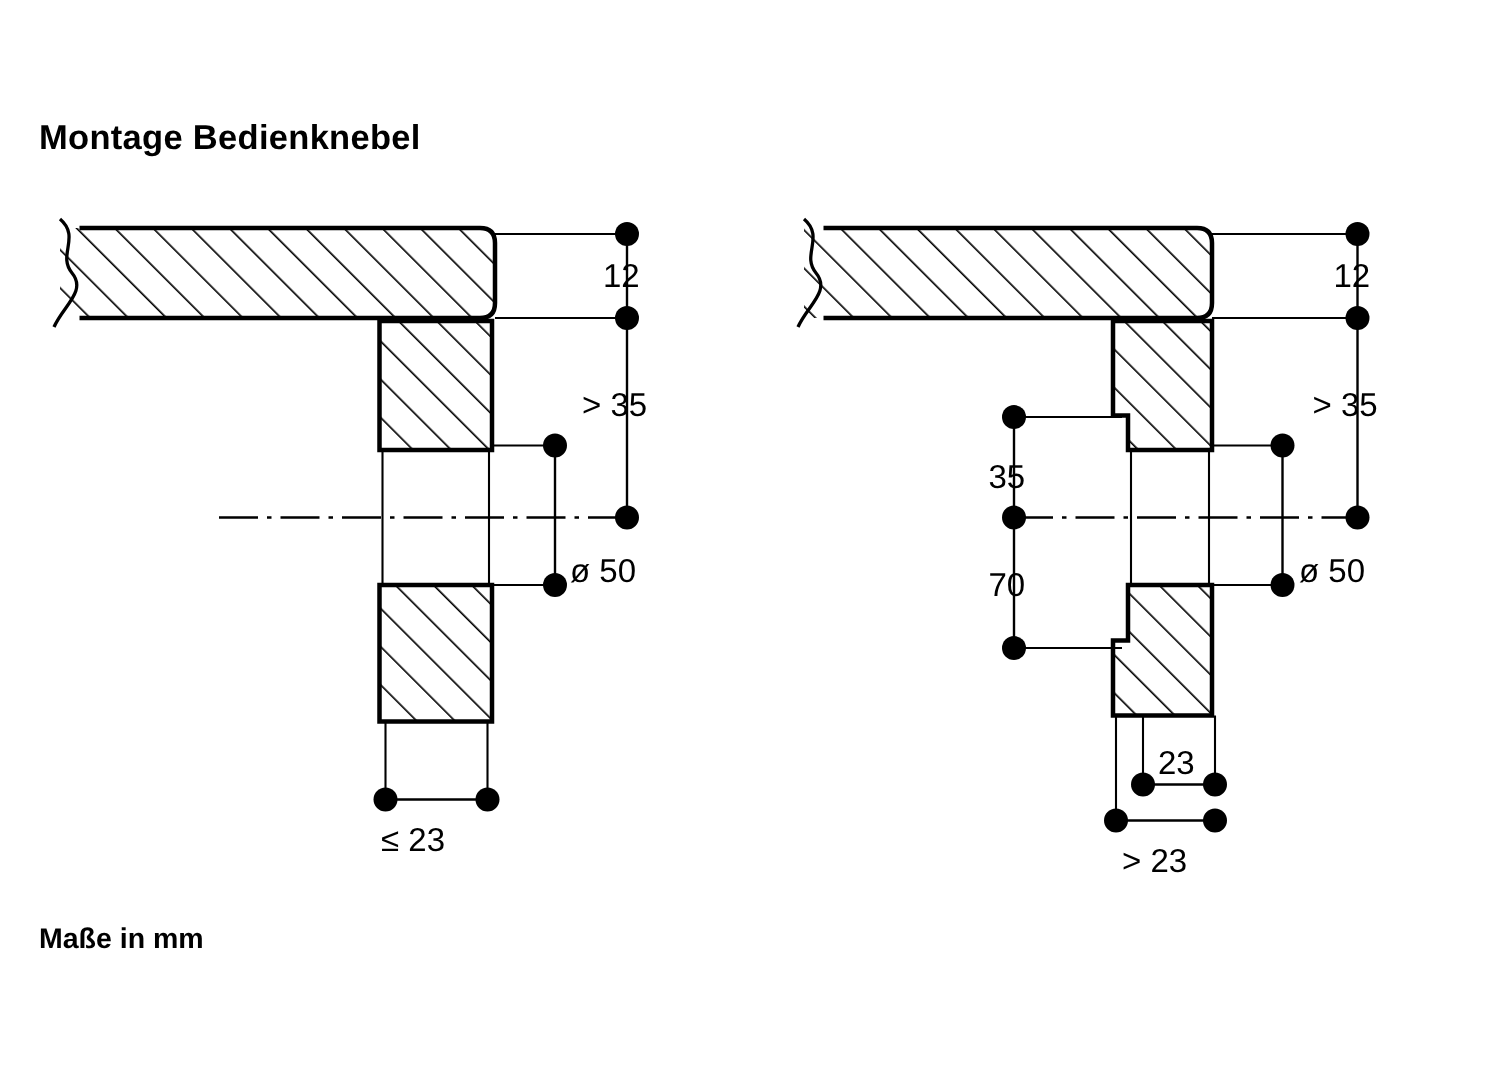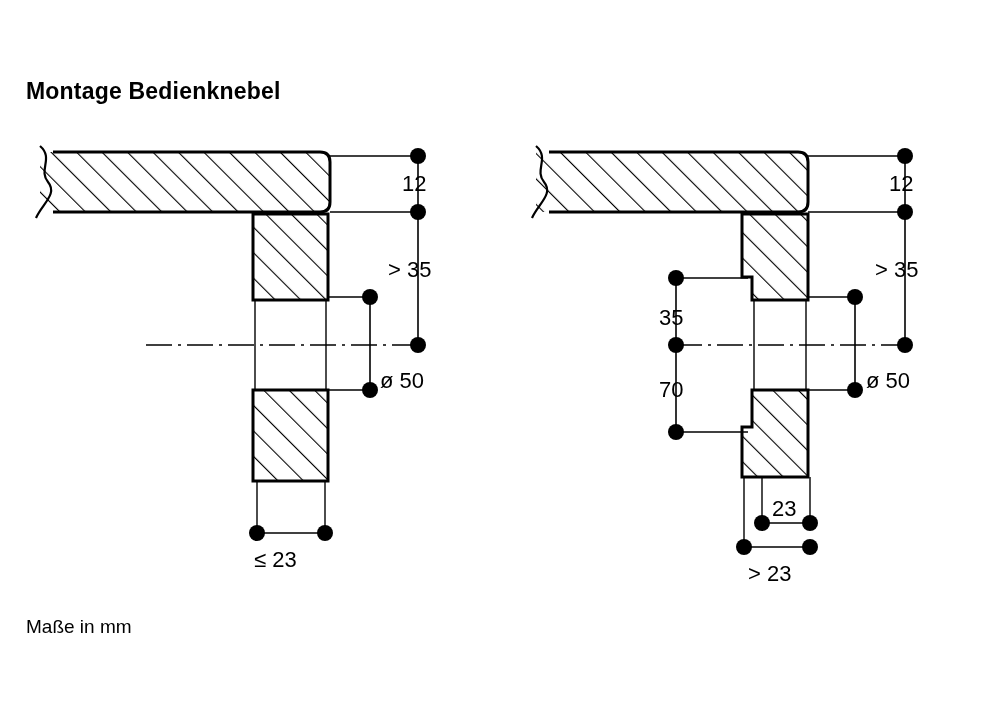--- a/index.html
+++ b/index.html
@@ -30,21 +30,21 @@
     font-weight: bold;
     letter-spacing: 0.2px;
     white-space: nowrap;
     margin-top: 36px;
   }
   .page-footnote {
     position: absolute;
     left: 26px;
     top: 616px;
     font-size: 19px;
-    font-weight: normal;
+    font-weight: bold;
     white-space: nowrap;
   }
   #drawing {
     position: absolute;
     left: 0;
     top: 0;
     width: 1000px;
     height: 723px;
   }
   svg text {

